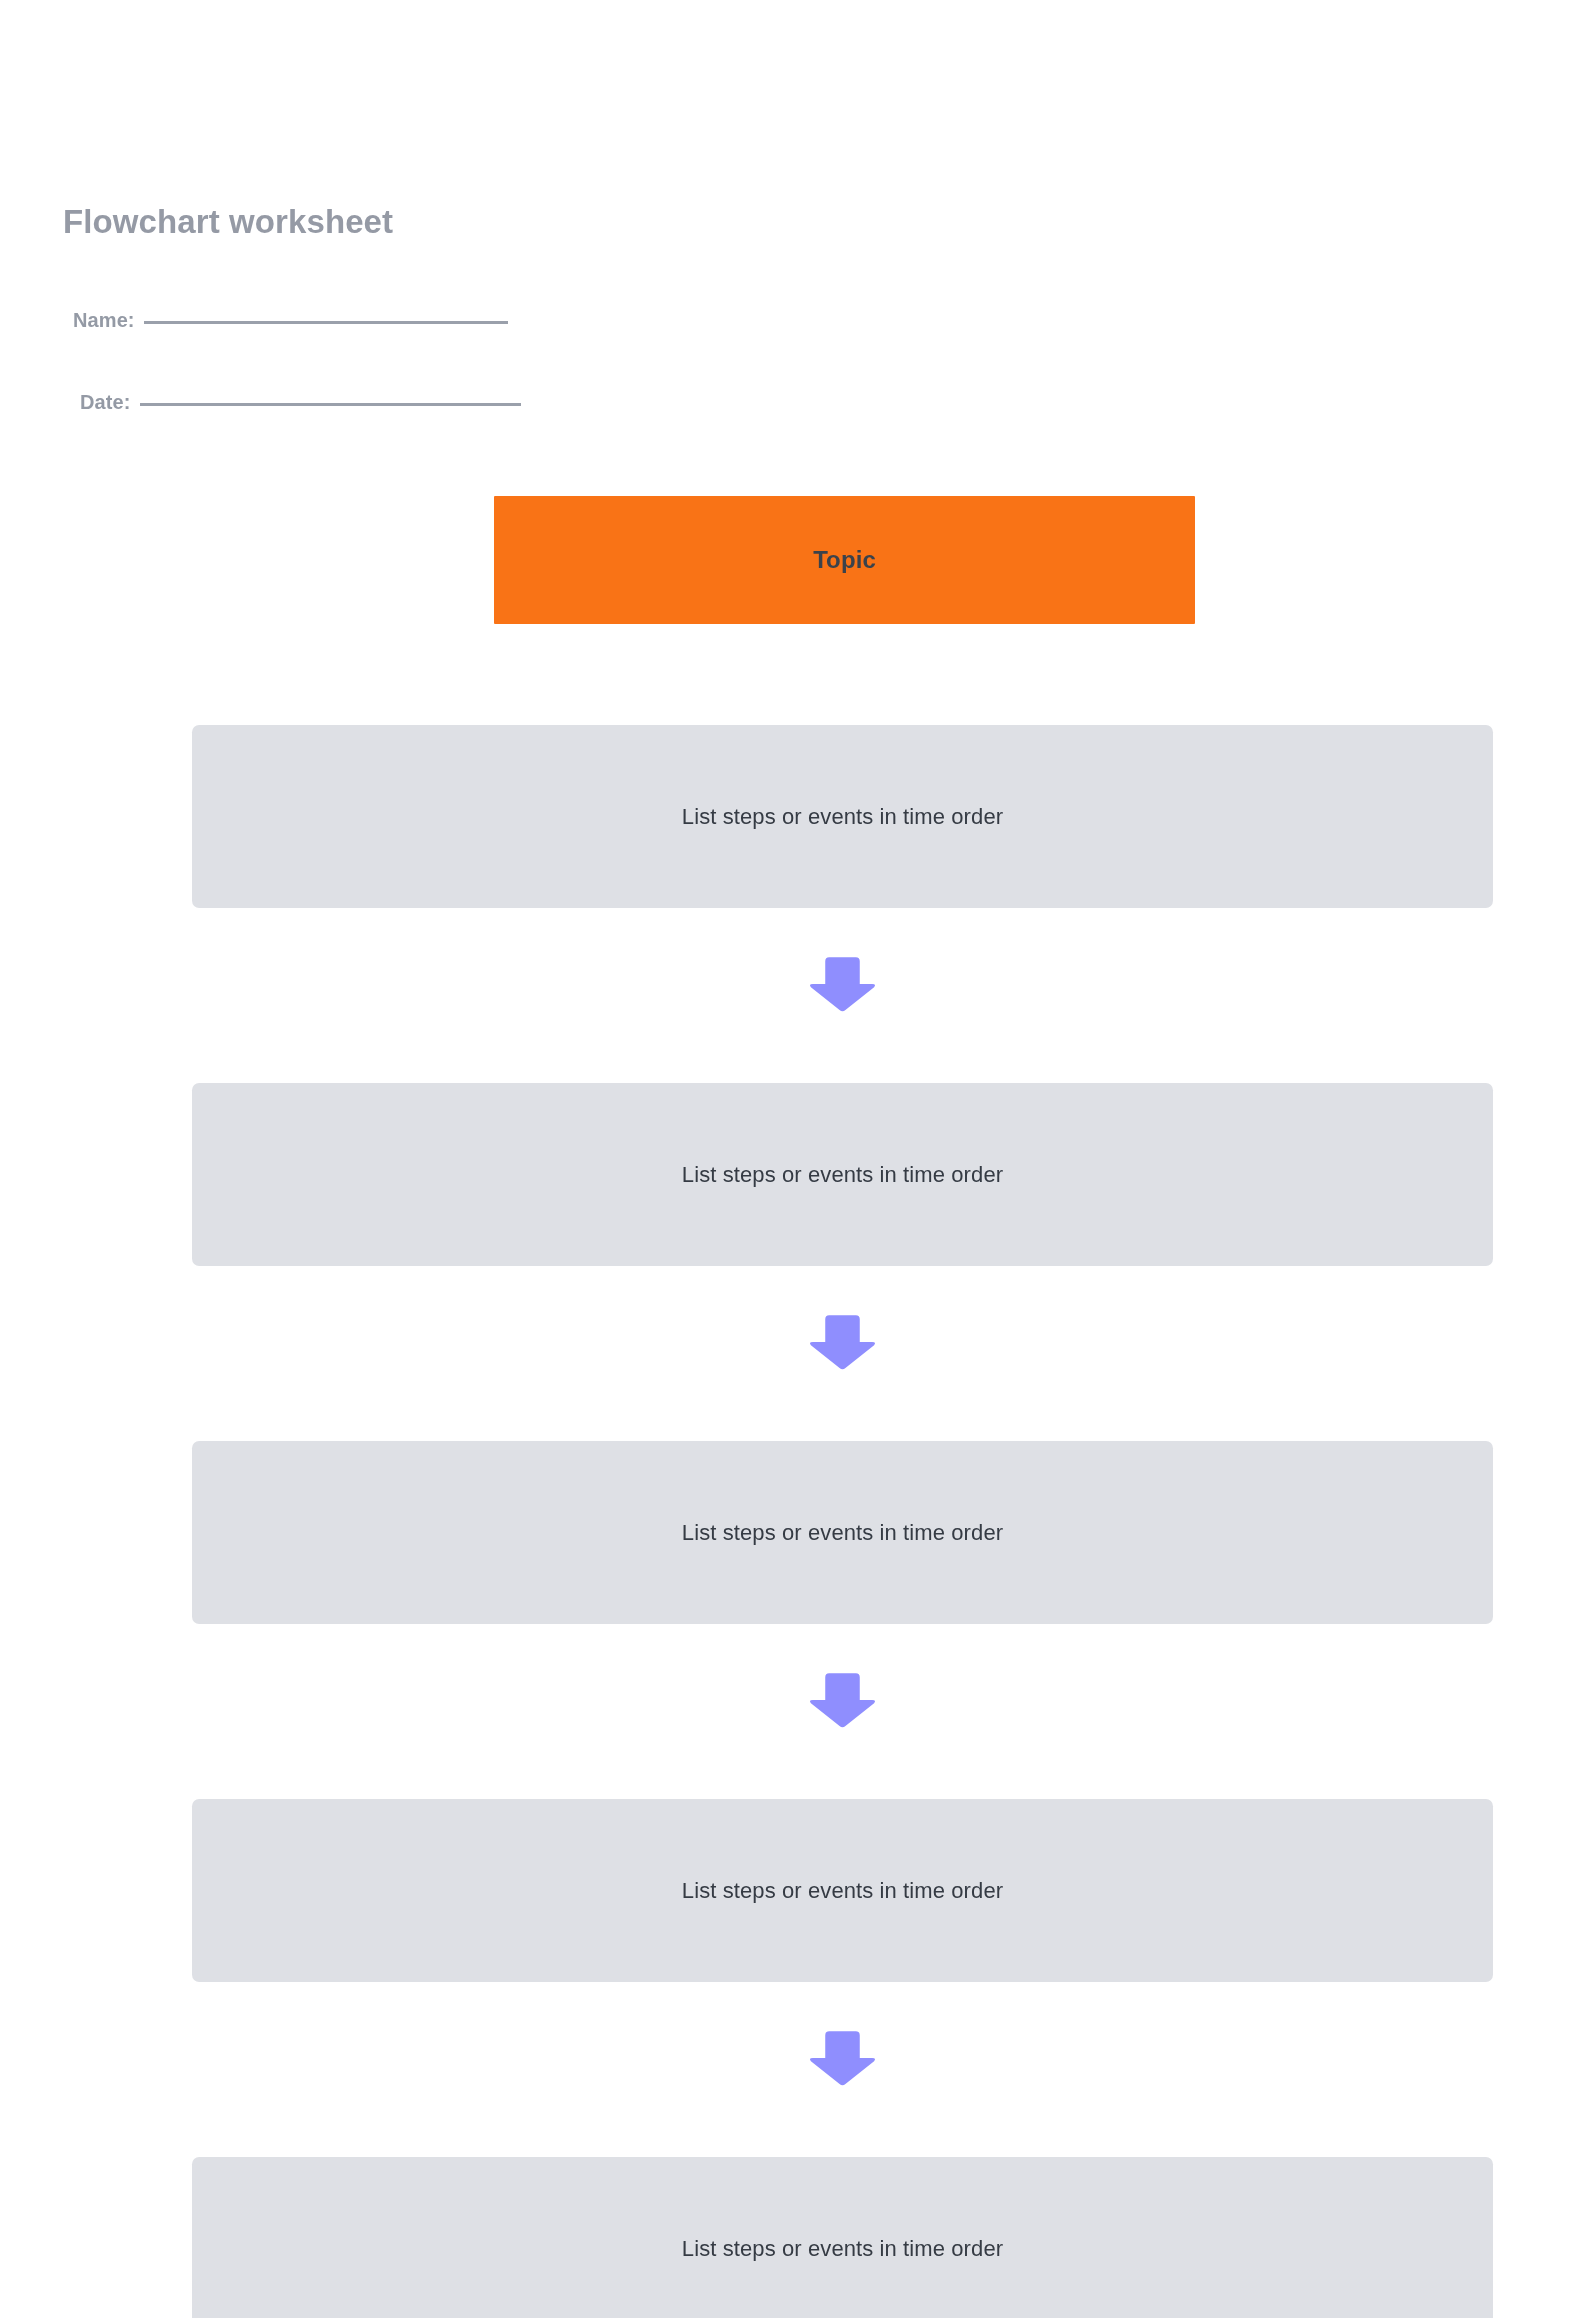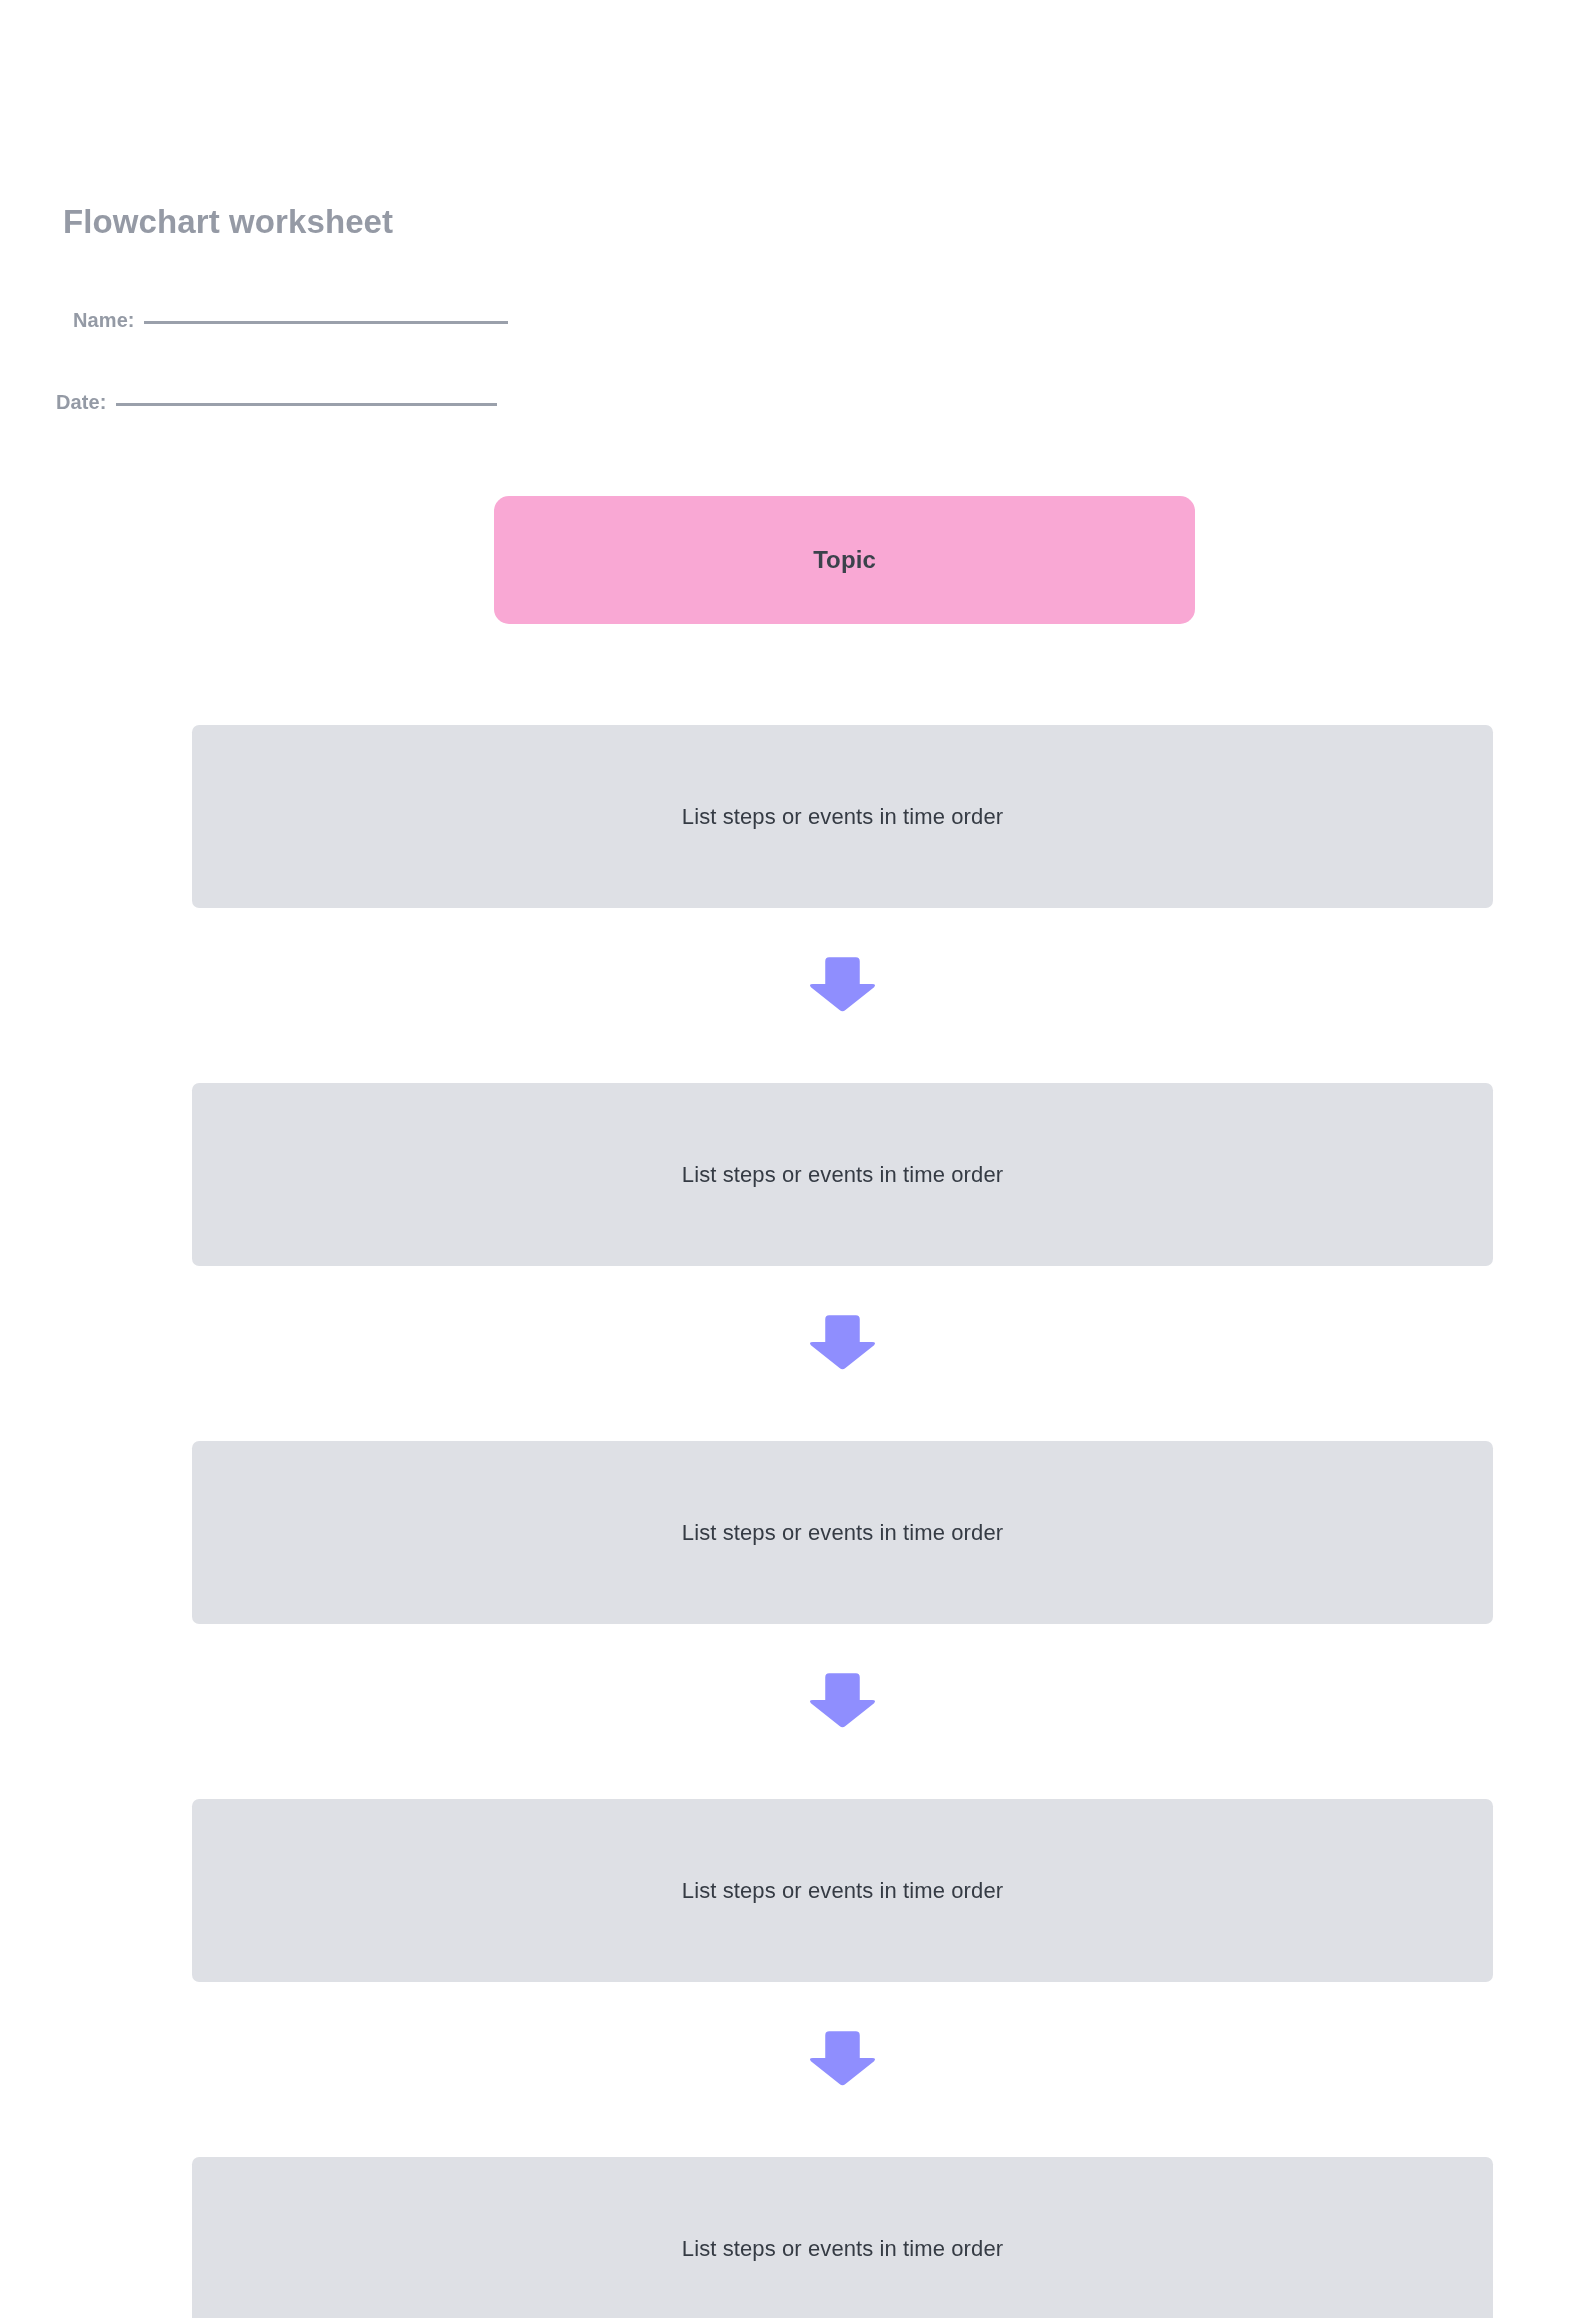--- a/index.html
+++ b/index.html
@@ -34,21 +34,21 @@
     white-space: nowrap;
   }
 
   .field-row {
     position: absolute;
     display: flex;
     align-items: baseline;
     white-space: nowrap;
   }
   .field-row.name-row { left: 73px; top: 309px; }
-  .field-row.date-row { left: 56px; top: 391px; }
+  .field-row.date-row { left: 80px; top: 391px; }
 
   .field-label {
     font-size: 20px;
     font-weight: bold;
     color: #949aa5;
     letter-spacing: 0.1px;
   }
   .field-line {
     display: inline-block;
     margin-left: 9.2px;
@@ -59,22 +59,22 @@
   .name-row .field-line { width: 364px; }
   .date-row .field-line { width: 381px; }
 
   
   .topic-box {
     position: absolute;
     left: 494px;
     top: 496px;
     width: 701px;
     height: 128px;
-    background: #f9a8d4;
-    border-radius: 15px;
+    background: #f97316;
+    border-radius: 1px;
     display: flex;
     align-items: center;
     justify-content: center;
   }
   .topic-label {
     font-size: 24px;
     font-weight: bold;
     color: #3b424b;
     letter-spacing: 0.1px;
   }

